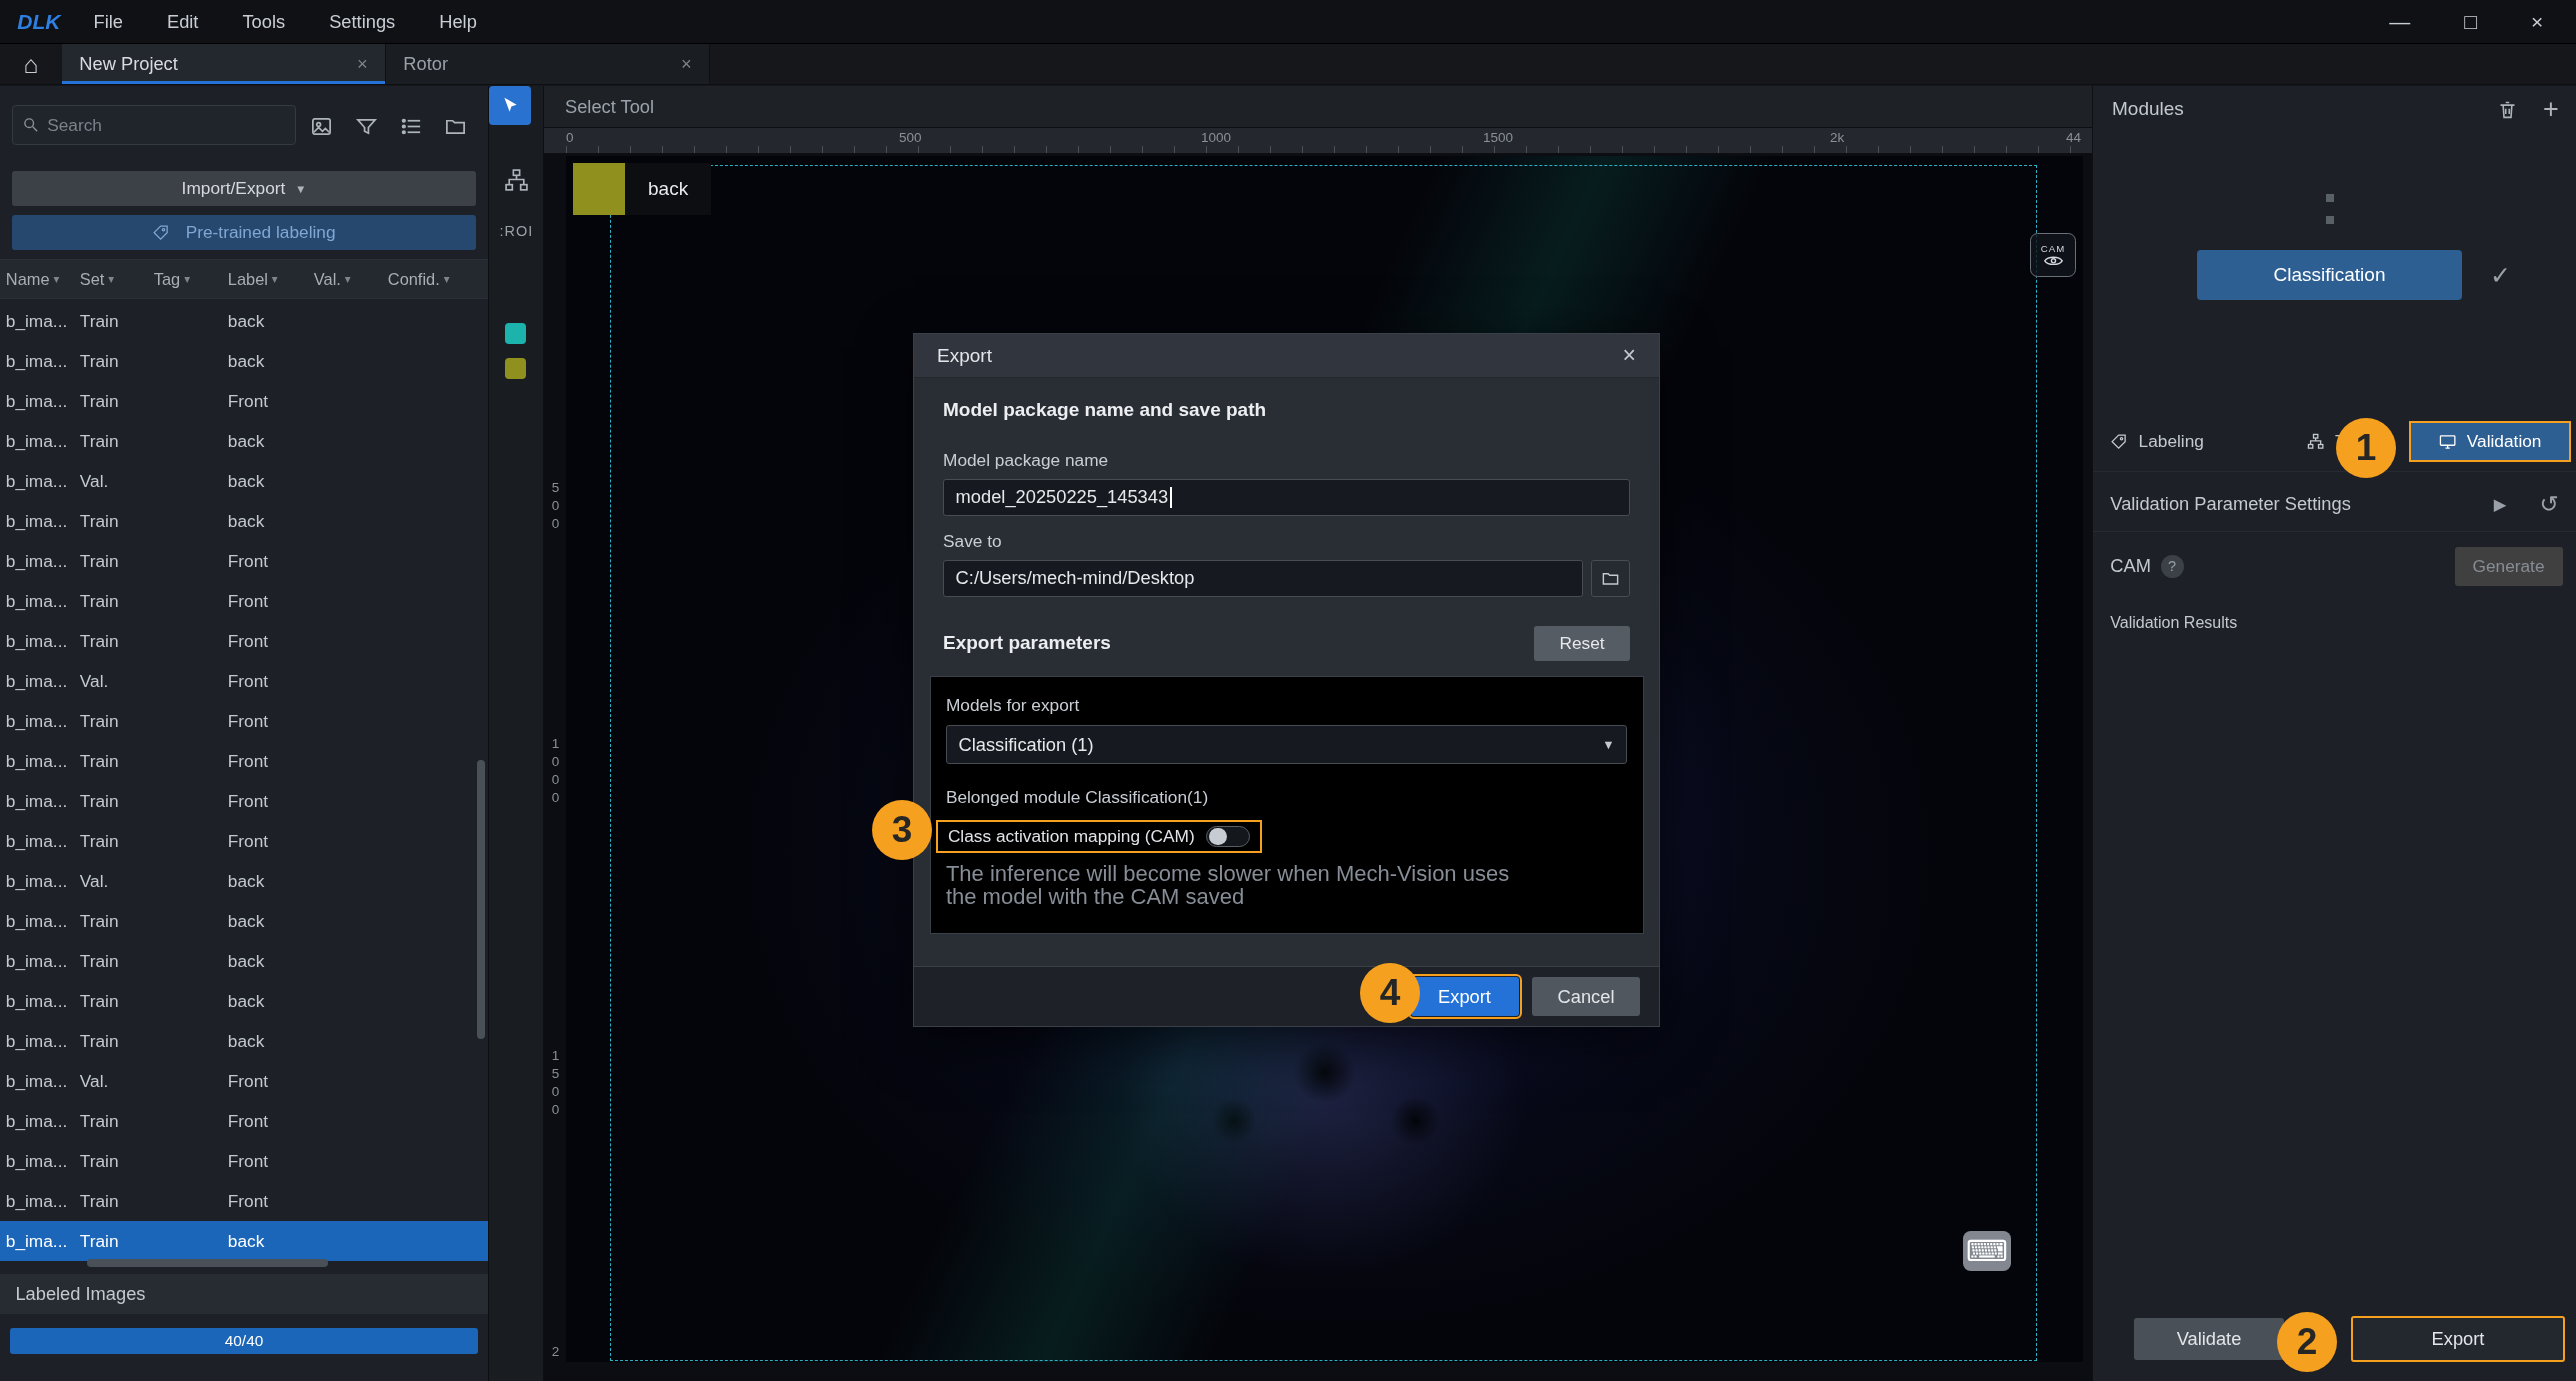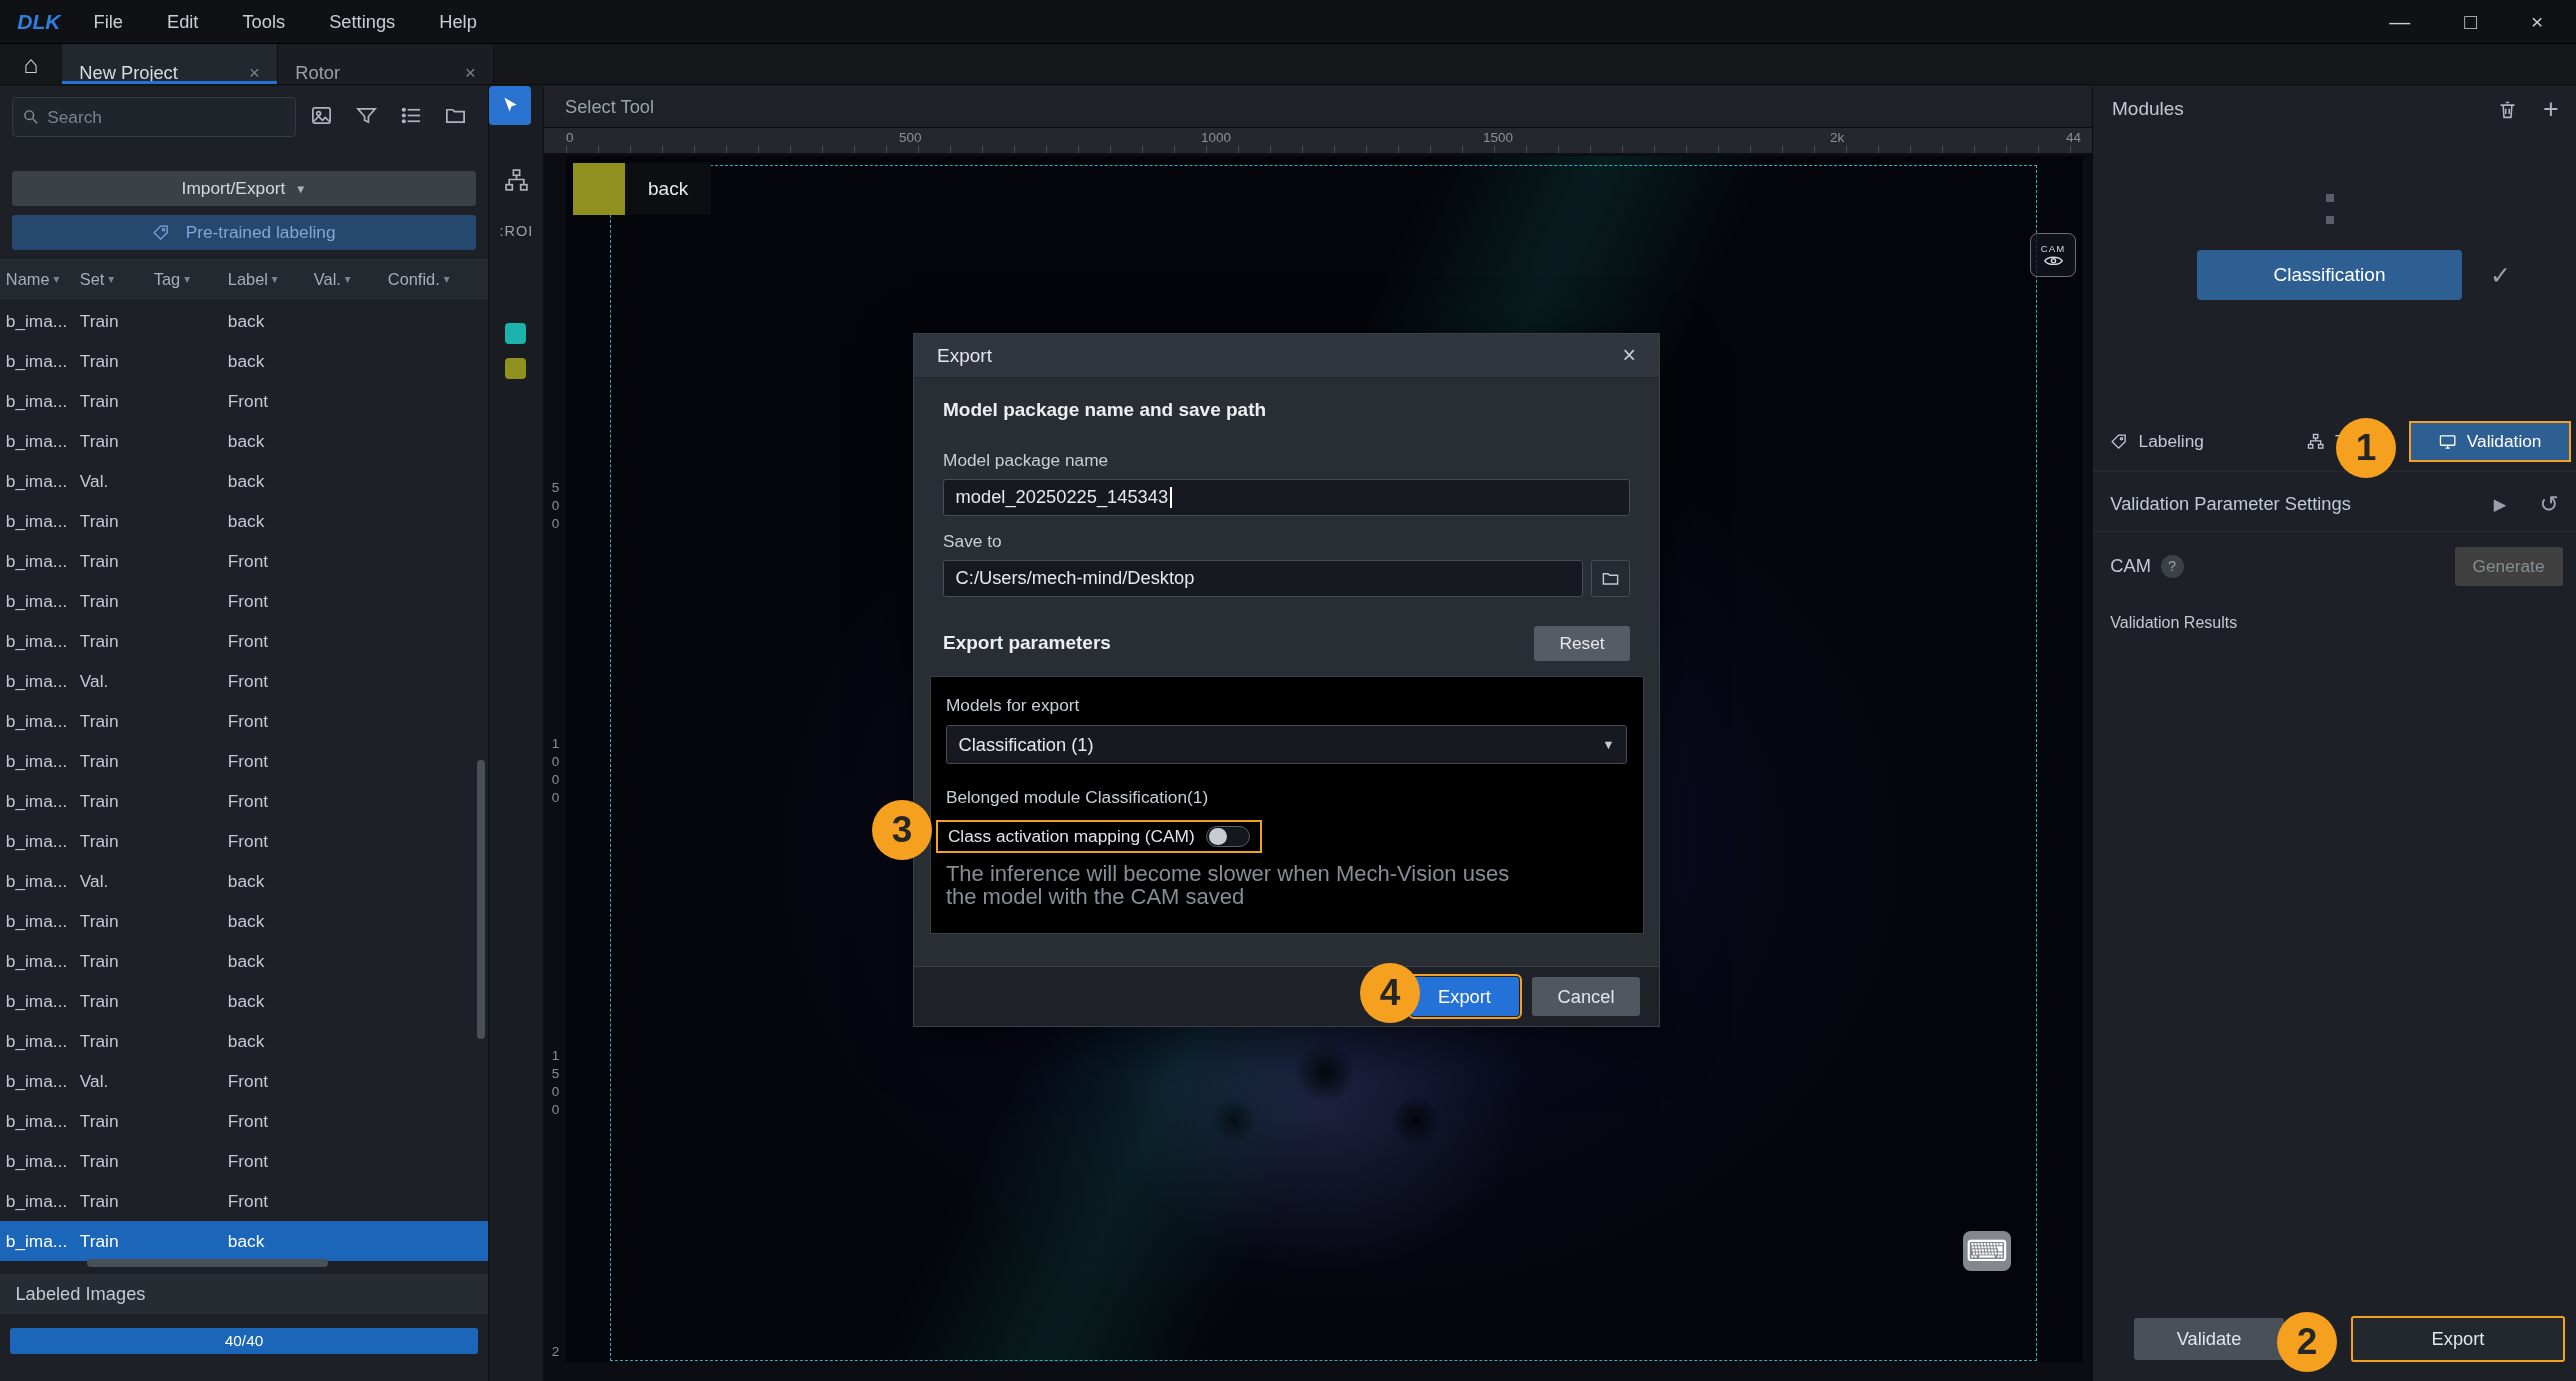--- a/index.html
+++ b/index.html
@@ -13,29 +13,29 @@
     display:flex;align-items:center;padding:0 17.3px;border-bottom:1px solid #000}
   .logo{color:#2f7fe0;font-weight:bold;font-style:italic;font-size:21px;margin-right:33px}
   .menus{display:flex;gap:44px;font-size:18.3px;color:#c9ced5}
   .menu-item{cursor:default}
   .win-controls{margin-left:auto;display:flex;gap:54px;font-size:21px;color:#c9ced5;padding-right:15.4px}
 
   
   .tabbar{position:absolute;top:44px;left:0;right:0;height:41px;background:#15171b;
     display:flex;align-items:stretch;border-bottom:1px solid #0d0f12}
   .home-btn{width:62px;display:flex;align-items:center;justify-content:center;font-size:25px;color:#c9ced5}
-  .tab{width:216px;display:flex;align-items:flex-end;padding:0 17.3px;gap:9.6px;font-size:18.3px;
+  .tab{width:324px;display:flex;align-items:center;padding:0 17.3px;gap:9.6px;font-size:18.3px;
     background:#1a1d22;color:#9aa0a8;border-right:1px solid #0d0f12;position:relative}
   .tab.active{background:#23272e;color:#d8dce1}
   .tab.active::after{content:"";position:absolute;left:0;right:0;bottom:0;height:2.9px;background:#2472d8}
   .tab-close{margin-left:auto;font-size:18.3px;color:#7d848d}
 
   
   .left-panel{position:absolute;top:86px;left:0;width:489px;bottom:0;background:#1d2127;border-right:1px solid #0d0f12}
-  .search-row{position:absolute;top:11px;left:11.6px;right:7.7px;display:flex;align-items:flex-start;gap:7.7px}
+  .search-row{position:absolute;top:19px;left:11.6px;right:7.7px;display:flex;align-items:flex-end;gap:7.7px}
   .search-box{flex:0 0 284px;height:40px;background:#20242b;border:1px solid #343a42;border-radius:3.9px;
     display:flex;align-items:center;padding:0 9.6px;gap:7.7px}
   .search-box input{flex:1;background:transparent;border:0;outline:0;color:#cfd4da;font-size:17.3px;
     font-family:"Liberation Sans",sans-serif}
   .search-box input::placeholder{color:#7b828b}
   .icon-btn{width:37px;height:37px;display:flex;align-items:center;justify-content:center}
   .btn-import{position:absolute;top:85px;left:11.6px;right:11.6px;height:35px;background:#3c4148;border-radius:2.9px;
     display:flex;align-items:center;justify-content:center;gap:9.6px;font-size:17.3px;color:#d5d9de;cursor:default}
   .btn-import .caret{font-size:11.6px;color:#aeb4bc}
   .btn-pretrained{position:absolute;top:129px;left:11.6px;right:11.6px;height:35px;background:#26486f;border-radius:2.9px;

